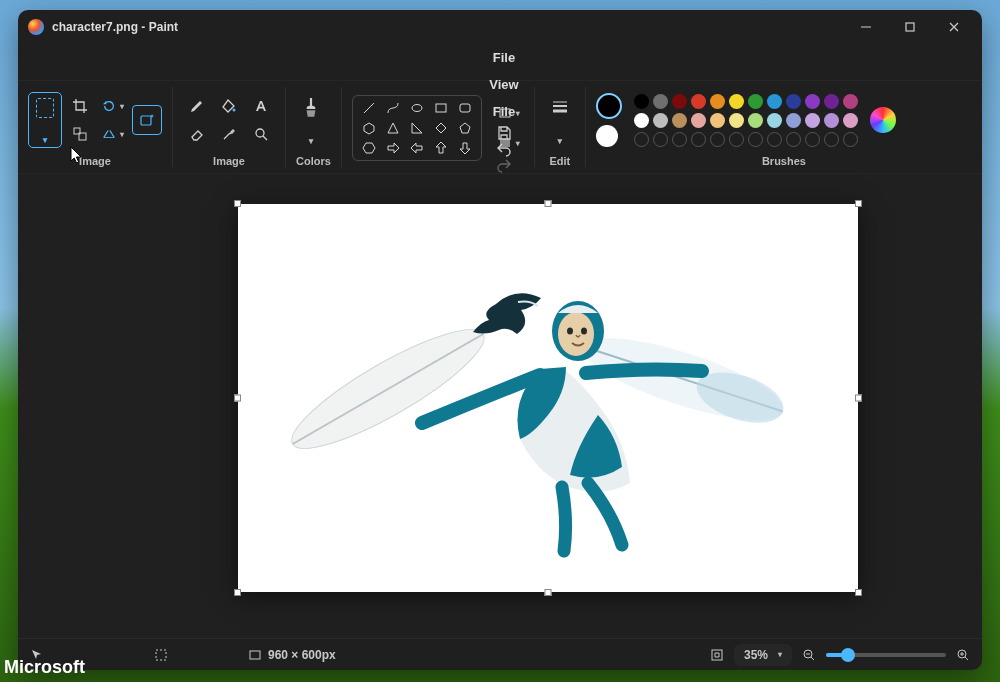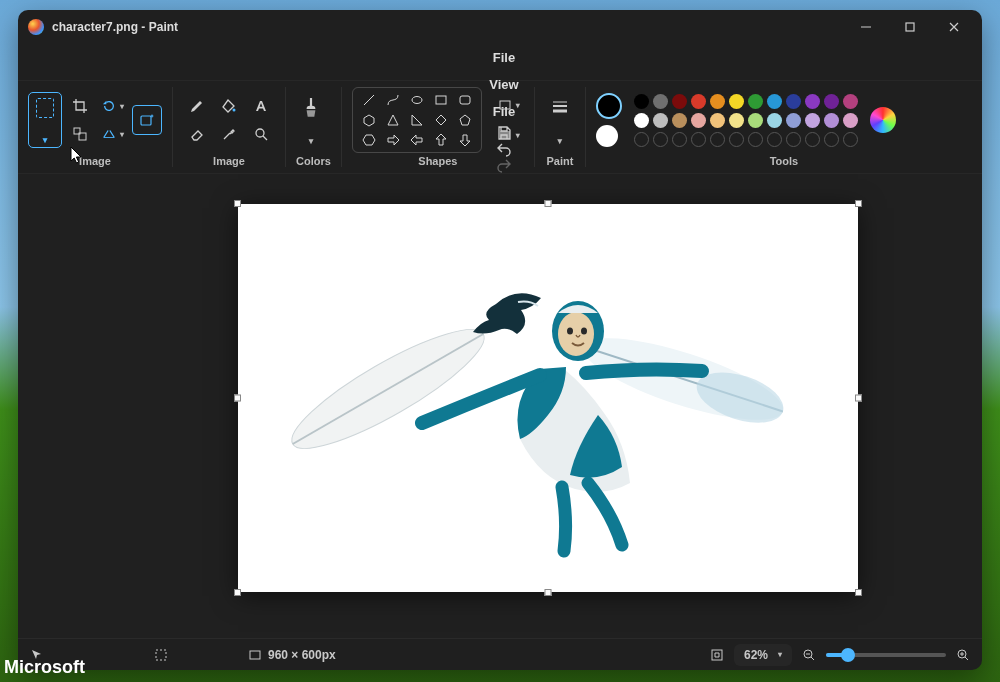--- a/index.html
+++ b/index.html
@@ -345,36 +345,35 @@
               </div>
             <div class="dropbtn">
                 <svg viewBox="0 0 14 14">
                   <rect x="2" y="3" width="10" height="8" fill="currentColor" opacity=".6"></rect>
                 </svg>
                 <span class="dropmark">▾</span>
               </div>
           </div>
         </div>
       </div>
-      <div class="glabel">Shapes</div>
     </div>
     <div class="divider"></div>
 
     <div class="group">
       <div class="rows">
         <div class="big2">
           <svg viewBox="0 0 20 20" width="20" height="20">
             <path stroke="currentColor" stroke-width="1" d="M3 5h14"></path>
             <path stroke="currentColor" stroke-width="2" d="M3 9h14"></path>
             <path stroke="currentColor" stroke-width="3" d="M3 14h14"></path>
           </svg>
           <div class="chev">▾</div>
         </div>
       </div>
-      <div class="glabel">Paint</div>
+      <div class="glabel">Edit</div>
     </div>
     <div class="divider"></div>
 
     <div class="group" style="flex:1;">
       <div class="rows">
         <div class="colors-wrap">
           <div class="curcol">
             <div class="curbig"></div>
             <div class="cursmall"></div>
           </div>
@@ -418,21 +417,21 @@
                 <div class="sw empty"></div>
                 <div class="sw empty"></div>
                 <div class="sw empty"></div>
                 <div class="sw empty"></div>
                 <div class="sw empty"></div>
               </div>
           </div>
           <div class="editcolors"></div>
         </div>
       </div>
-      <div class="glabel">Tools</div>
+      <div class="glabel">Brushes</div>
     </div>
   </div>
 
   <div class="canvas-area">
     <div class="canvas">
 
       <svg class="art" viewBox="0 0 620 388">
 
         <g transform="translate(150,185) rotate(-30)">
           <ellipse cx="0" cy="0" rx="110" ry="26" fill="#f1f3f3"></ellipse>
@@ -506,21 +505,21 @@
       <span>960 × 600px</span>
     </div>
     <div class="spacer"></div>
     <div class="sseg">
       <svg viewBox="0 0 14 14">
           <rect x="2" y="2" width="10" height="10" fill="none" stroke="currentColor"></rect>
           <path d="M5 5h4v4H5z" fill="none" stroke="currentColor"></path>
         </svg>
     </div>
     <div class="zoompill">
-      <span>62%</span>
+      <span>35%</span>
       <span class="dropmark">▾</span>
     </div>
     <div class="sseg">
       <svg viewBox="0 0 14 14">
           <circle cx="6" cy="6" r="4" fill="none" stroke="currentColor"></circle>
           <path d="M4 6h4M9 9l3 3" stroke="currentColor"></path>
         </svg>
     </div>
     <div class="zslider">
       <div class="zfill"></div>

